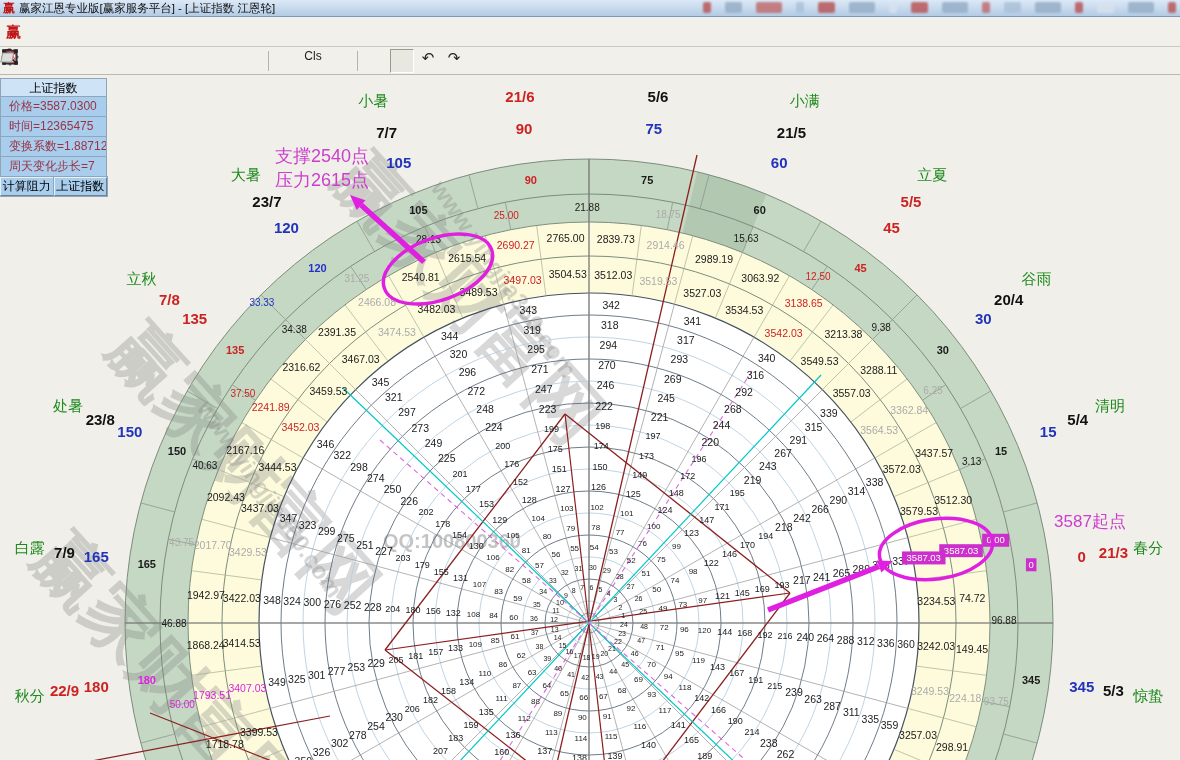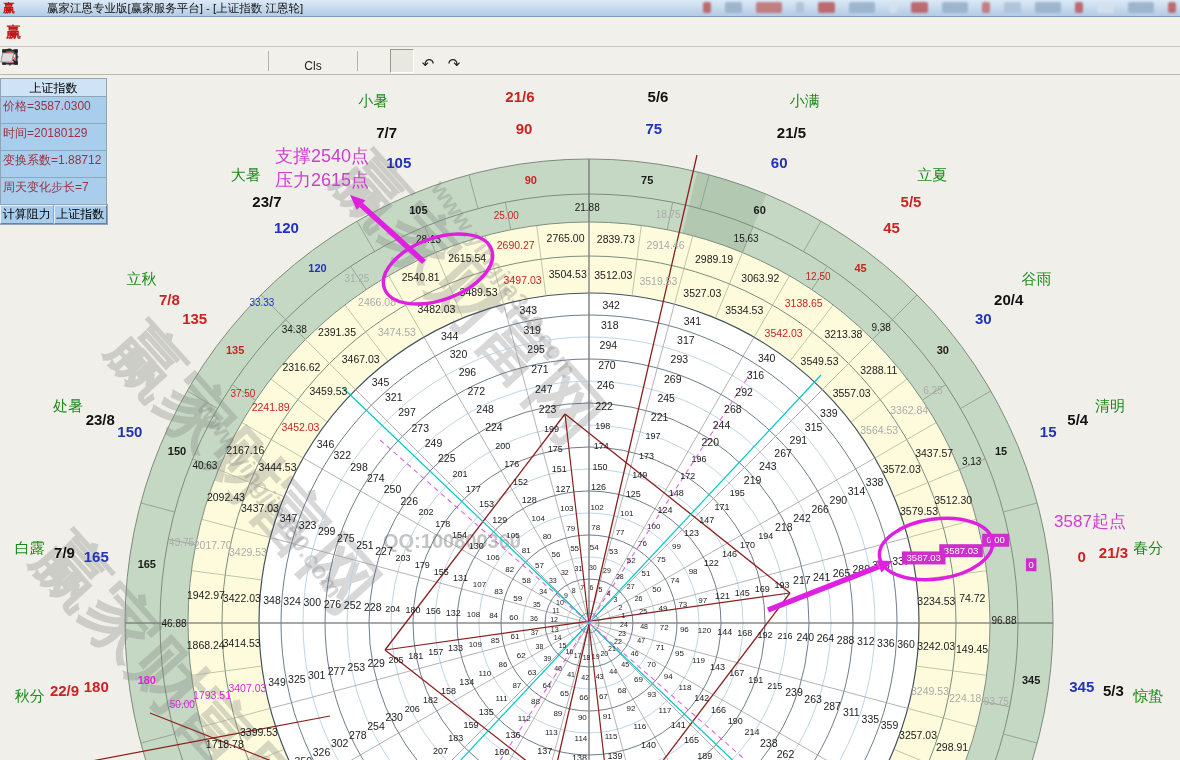--- a/index.html
+++ b/index.html
@@ -4,45 +4,45 @@
 <style>
   * { margin:0; padding:0; box-sizing:border-box; }
   html,body { width:1180px; height:760px; overflow:hidden; }
   body { font-family:"Liberation Sans", sans-serif; }
   .app { position:relative; width:1180px; height:760px; background:#f0efe9; overflow:hidden; }
 
   .titlebar { position:absolute; left:0; top:0; width:1180px; height:17px;
     background:linear-gradient(#dce9f7,#b3cbe4); border-bottom:1px solid #7e99b4;
     display:flex; align-items:center; font-size:11.5px; color:#111; }
   .tlogo { color:#c01818; font-weight:bold; font-size:12px; margin:0 4px 0 3px; }
-  .ttext { white-space:nowrap;margin-left:28px; }
+  .ttext { white-space:nowrap; }
   .tb-ghosts { position:absolute; right:4px; top:2px; height:13px; display:flex; gap:14px; opacity:.8; }
   .tb-ghosts span { display:inline-block; height:11px; border-radius:2px; filter:blur(1px); }
 
   .menubar { position:absolute; left:0; top:18px; width:1180px; height:29px;
     background:#f1f0ea; border-bottom:1px solid #c9c9c0; display:flex; align-items:center;
     font-size:13.5px; color:#111; }
   .mlogo { color:#c01818; font-weight:bold; font-size:15px; margin:0 9px 0 6px; }
   .menu-item { padding:0 11px; cursor:default; }
 
   .toolbar { position:absolute; left:0; top:47px; width:1180px; height:28px;
     background:#f1f0ea; border-bottom:1px solid #b9b9b0; display:flex; align-items:center; padding-left:3px; }
-  .tb-btn { width:24px; height:24px; display:flex; align-items:flex-end; justify-content:center; margin:0 1px; }
+  .tb-btn { width:24px; height:24px; display:flex; align-items:flex-start; justify-content:center; margin:0 1px; }
   .tb-btn.pressed { border:1px solid; border-color:#9a9a92 #fff #fff #9a9a92; background:#e9e8e0; }
   .tb-sep { width:1px; height:20px; background:#b5b5ac; margin:0 5px; }
   .tb-text { font-size:12px; color:#222; }
 
   .chart { position:absolute; left:0; top:75px; width:1180px; height:685px; background:#f0efe9; }
   svg { position:absolute; left:0; top:0; }
 
   .panel { position:absolute; left:0; top:3px; width:107px; font-size:12px; z-index:5; }
   .panel .hdr { height:19px; background:#cfe3f6; border:1px solid #8fa5b8; color:#000;
     text-align:center; line-height:18px; }
-  .panel .row { height:27px; background:#a9cdec; border:1px solid #8fa5b8; border-top:none;
-    color:#993344; line-height:18px; padding-left:2px; white-space:nowrap; overflow:hidden; }
+  .panel .row { height:20px; background:#a9cdec; border:1px solid #8fa5b8; border-top:none;
+    color:#993344; line-height:18px; padding-left:8px; white-space:nowrap; overflow:hidden; }
   .panel .btns { display:flex; }
   .panel .btns div { width:68px; height:19px; background:#a9cdec; color:#000; text-align:center;
     line-height:17px; border:1px solid; border-color:#e7f1fa #6d8296 #6d8296 #e7f1fa; outline:1px solid #8fa5b8; cursor:default; }
 </style>
 </head>
 <body>
 
 <div class="app">
   <div class="titlebar">
     <span class="tlogo">赢</span>
@@ -947,21 +947,21 @@
         <g>
           <ellipse cx="936" cy="549" rx="57" ry="30" transform="rotate(-8 936 549)" fill="none" stroke="#e020e0" stroke-width="3.5"></ellipse>
           <line x1="768" y1="610" x2="879.0346575816941" y2="566.4744142279759" stroke="#e020e0" stroke-width="5.5"></line>
           <polygon points="893 561 881.4069037471503 572.5260626092418 876.6624114162379 560.42276584671" fill="#e020e0"></polygon>
           <text x="1090" y="523" text-anchor="middle" dominant-baseline="middle" font-size="17" fill="#cc3ecc">3587起点</text>
         </g>
       </svg>
     <div class="panel" id="panel">
         <div class="hdr">上证指数</div>
         <div class="row">价格=3587.0300</div>
-        <div class="row">时间=20180129</div>
+        <div class="row">时间=12365475</div>
         <div class="row">变换系数=1.88712</div>
         <div class="row">周天变化步长=7</div>
         <div class="btns">
           <div>计算阻力</div>
           <div>上证指数</div>
         </div>
       </div>
   </div>
 </div>
 

